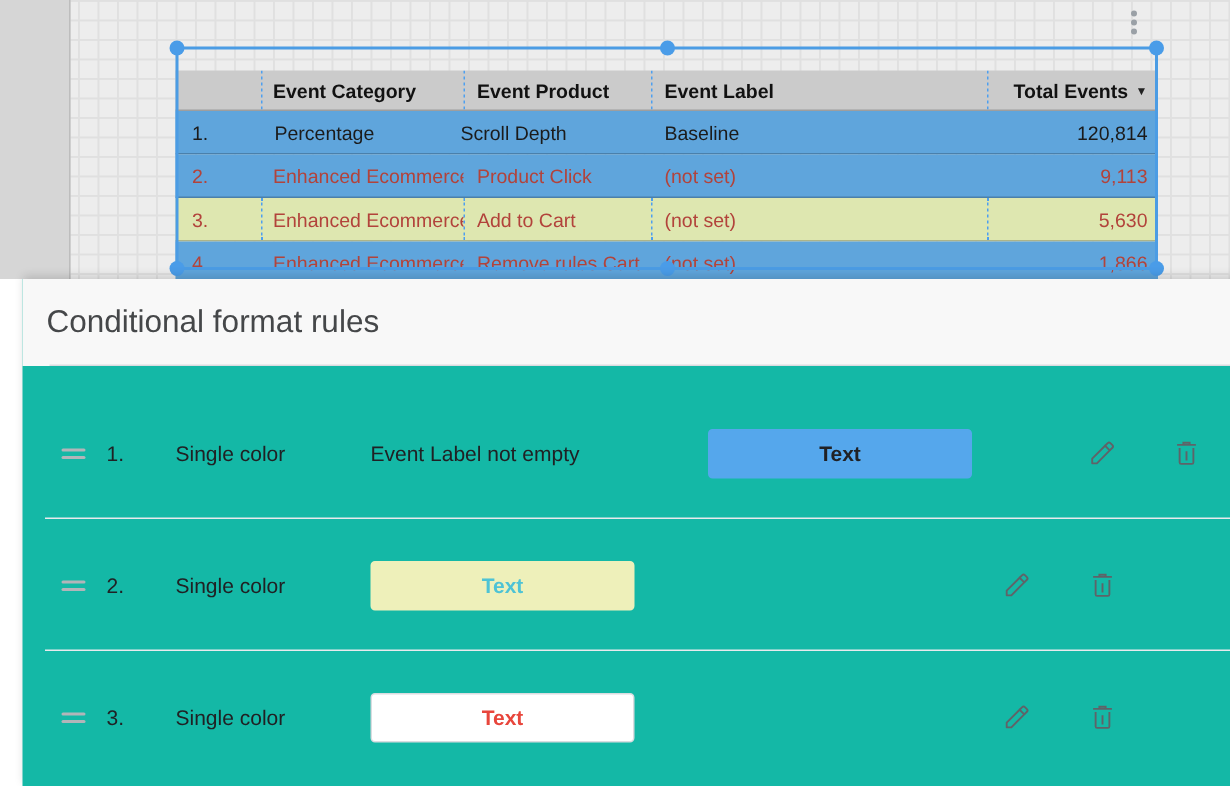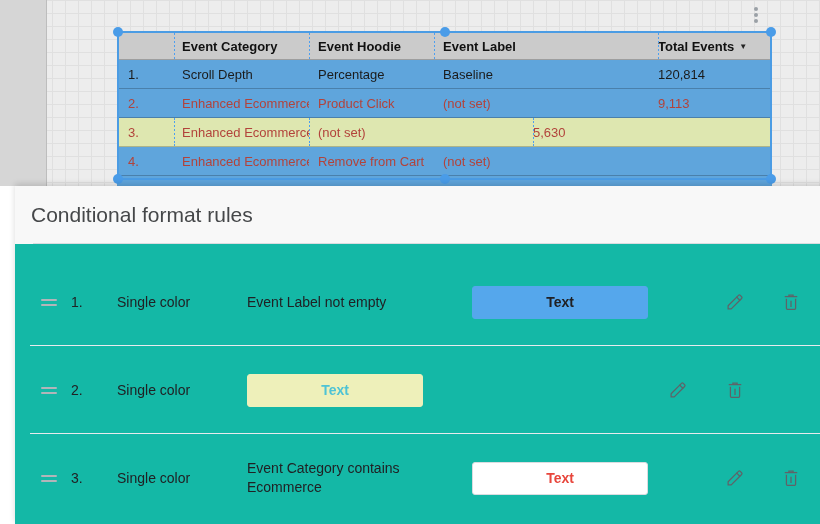--- a/index.html
+++ b/index.html
@@ -18,29 +18,29 @@
   }
   .canvas-margin {
     position: absolute; left: 0; top: 0; width: 47px; height: 186px;
     background: #d6d6d6; border-right: 1px solid #bdbdbd;
   }
   .kebab { position: absolute; left: 750px; top: 7px; width: 12px; height: 20px;
     display: flex; flex-direction: column; align-items: center; gap: 2px; cursor: pointer; }
   .kebab i { width: 4px; height: 4px; border-radius: 50%; background: #9aa0a6; }
 
   
-  .widget { position: absolute; left: 117px; top: 33px; width: 655px; font-size: 13px; }
+  .widget { position: absolute; left: 117px; top: 47px; width: 655px; font-size: 13px; }
   .trow { display: flex; width: 655px; height: 29px; border-bottom: 1px solid rgba(0,0,0,0.22); }
   .thead { height: 27px; background: #cbcbcb; font-weight: 700; color: #111; }
   .trow .tc { position: relative; display: flex; align-items: center; height: 100%; overflow: hidden; white-space: nowrap; }
   .c-idx { width: 57px;  padding-left: 11px; }
   .c-cat { width: 135px; padding-left: 8px; }
   .c-act { width: 125px; padding-left: 9px; }
   .c-lab { width: 224px; padding-left: 9px; }
-  .c-tot { width: 114px; padding-right: 7px; justify-content: flex-start; }
+  .c-tot { width: 114px; padding-right: 7px; justify-content: flex-end; }
   .dot::before { content: ""; position: absolute; left: -1px; top: 0; bottom: 0;
     border-left: 2px dotted #4d9ff0; }
   .row-dark { color: #1b1b1b; }
   .row-red  { color: #b2433b; }
   .arrow { font-size: 8px; margin-left: 5px; color: #222; }
 
   
   .selection { position: absolute; left: 117px; top: 31px; width: 655px; height: 149px;
     border: 2px solid #4b9ce4; pointer-events: none; }
   .h { position: absolute; width: 10px; height: 10px; border-radius: 50%;
@@ -83,56 +83,58 @@
   <div class="kebab">
       <i></i>
       <i></i>
       <i></i>
     </div>
 
   <div class="widget">
     <div class="trow thead">
       <div class="tc c-idx"></div>
       <div class="tc c-cat dot">Event Category</div>
-      <div class="tc c-act dot">Event Hoodie</div>
+      <div class="tc c-act dot">Event Product</div>
       <div class="tc c-lab dot">Event Label</div>
       <div class="tc c-tot dot">
         <span>Total Events</span>
         <span class="arrow">▼</span>
       </div>
     </div>
 
     <div class="trow row-dark" style="background-color: rgb(95, 165, 220);">
       <div class="tc c-idx">1.</div>
+      <div class="tc c-act">Percentage</div>
       <div class="tc c-cat">Scroll Depth</div>
-      <div class="tc c-act">Percentage</div>
       <div class="tc c-lab">Baseline</div>
       <div class="tc c-tot">120,814</div>
     </div>
 
     <div class="trow row-red" style="background-color: rgb(95, 165, 220); color: rgb(178, 67, 59);">
       <div class="tc c-idx">2.</div>
       <div class="tc c-cat">Enhanced Ecommerce</div>
       <div class="tc c-act">Product Click</div>
       <div class="tc c-lab">(not set)</div>
       <div class="tc c-tot">9,113</div>
     </div>
 
     <div class="trow row-red" style="background-color: rgb(222, 231, 176); color: rgb(178, 67, 59);">
       <div class="tc c-idx">3.</div>
       <div class="tc c-cat dot">Enhanced Ecommerce</div>
+      <div class="tc c-act dot">Add to Cart</div>
       <div class="tc c-lab dot">(not set)</div>
       <div class="tc c-tot dot">5,630</div>
     </div>
 
     <div class="trow row-red" style="background-color: rgb(95, 165, 220); color: rgb(178, 67, 59);">
       <div class="tc c-idx">4.</div>
       <div class="tc c-cat">Enhanced Ecommerce</div>
-      <div class="tc c-act">Remove from Cart</div>
+      <div class="tc c-act">Remove rules Cart</div>
       <div class="tc c-lab">(not set)</div>
+      <div class="tc c-tot">1,866</div>
     </div>
 
     <div class="trow row-red" style="background-color: rgb(95, 165, 220); color: rgb(178, 67, 59);">
       <div class="tc c-idx">5.</div>
       <div class="tc c-cat">Enhanced Ecommerce</div>
       <div class="tc c-act">Quickview Click</div>
       <div class="tc c-lab">Android Tone Hoodie Black</div>
       <div class="tc c-tot">1,330</div>
     </div>
   </div>
@@ -205,21 +207,20 @@
       </button>
     </div>
 
     <div class="rule">
       <div class="drag">
           <i></i>
           <i></i>
         </div>
       <div class="ridx">3.</div>
       <div class="rtype">Single color</div>
-      <div class="rcond">Event Category contains Ecommerce</div>
       <button class="swatch" style="background-color: rgb(255, 255, 255); color: rgb(232, 70, 60); border-color: rgb(218, 220, 224);">Text</button>
       <span></span>
       <button class="iconbtn">
         <svg width="20" height="20" viewBox="0 0 24 24" fill="none" stroke="#5f6368" stroke-width="1.5" stroke-linejoin="round">
           <path d="M14.06 6.19l3.75 3.75L7.5 20.25H3.75V16.5L14.06 6.19z"></path>
           <path d="M14.06 6.19l2.12-2.12a1.5 1.5 0 0 1 2.12 0l1.63 1.63a1.5 1.5 0 0 1 0 2.12l-2.12 2.12"></path>
         </svg>
       </button>
       <button class="iconbtn">
         <svg width="20" height="20" viewBox="0 0 24 24" fill="none" stroke="#5f6368" stroke-width="1.5">

